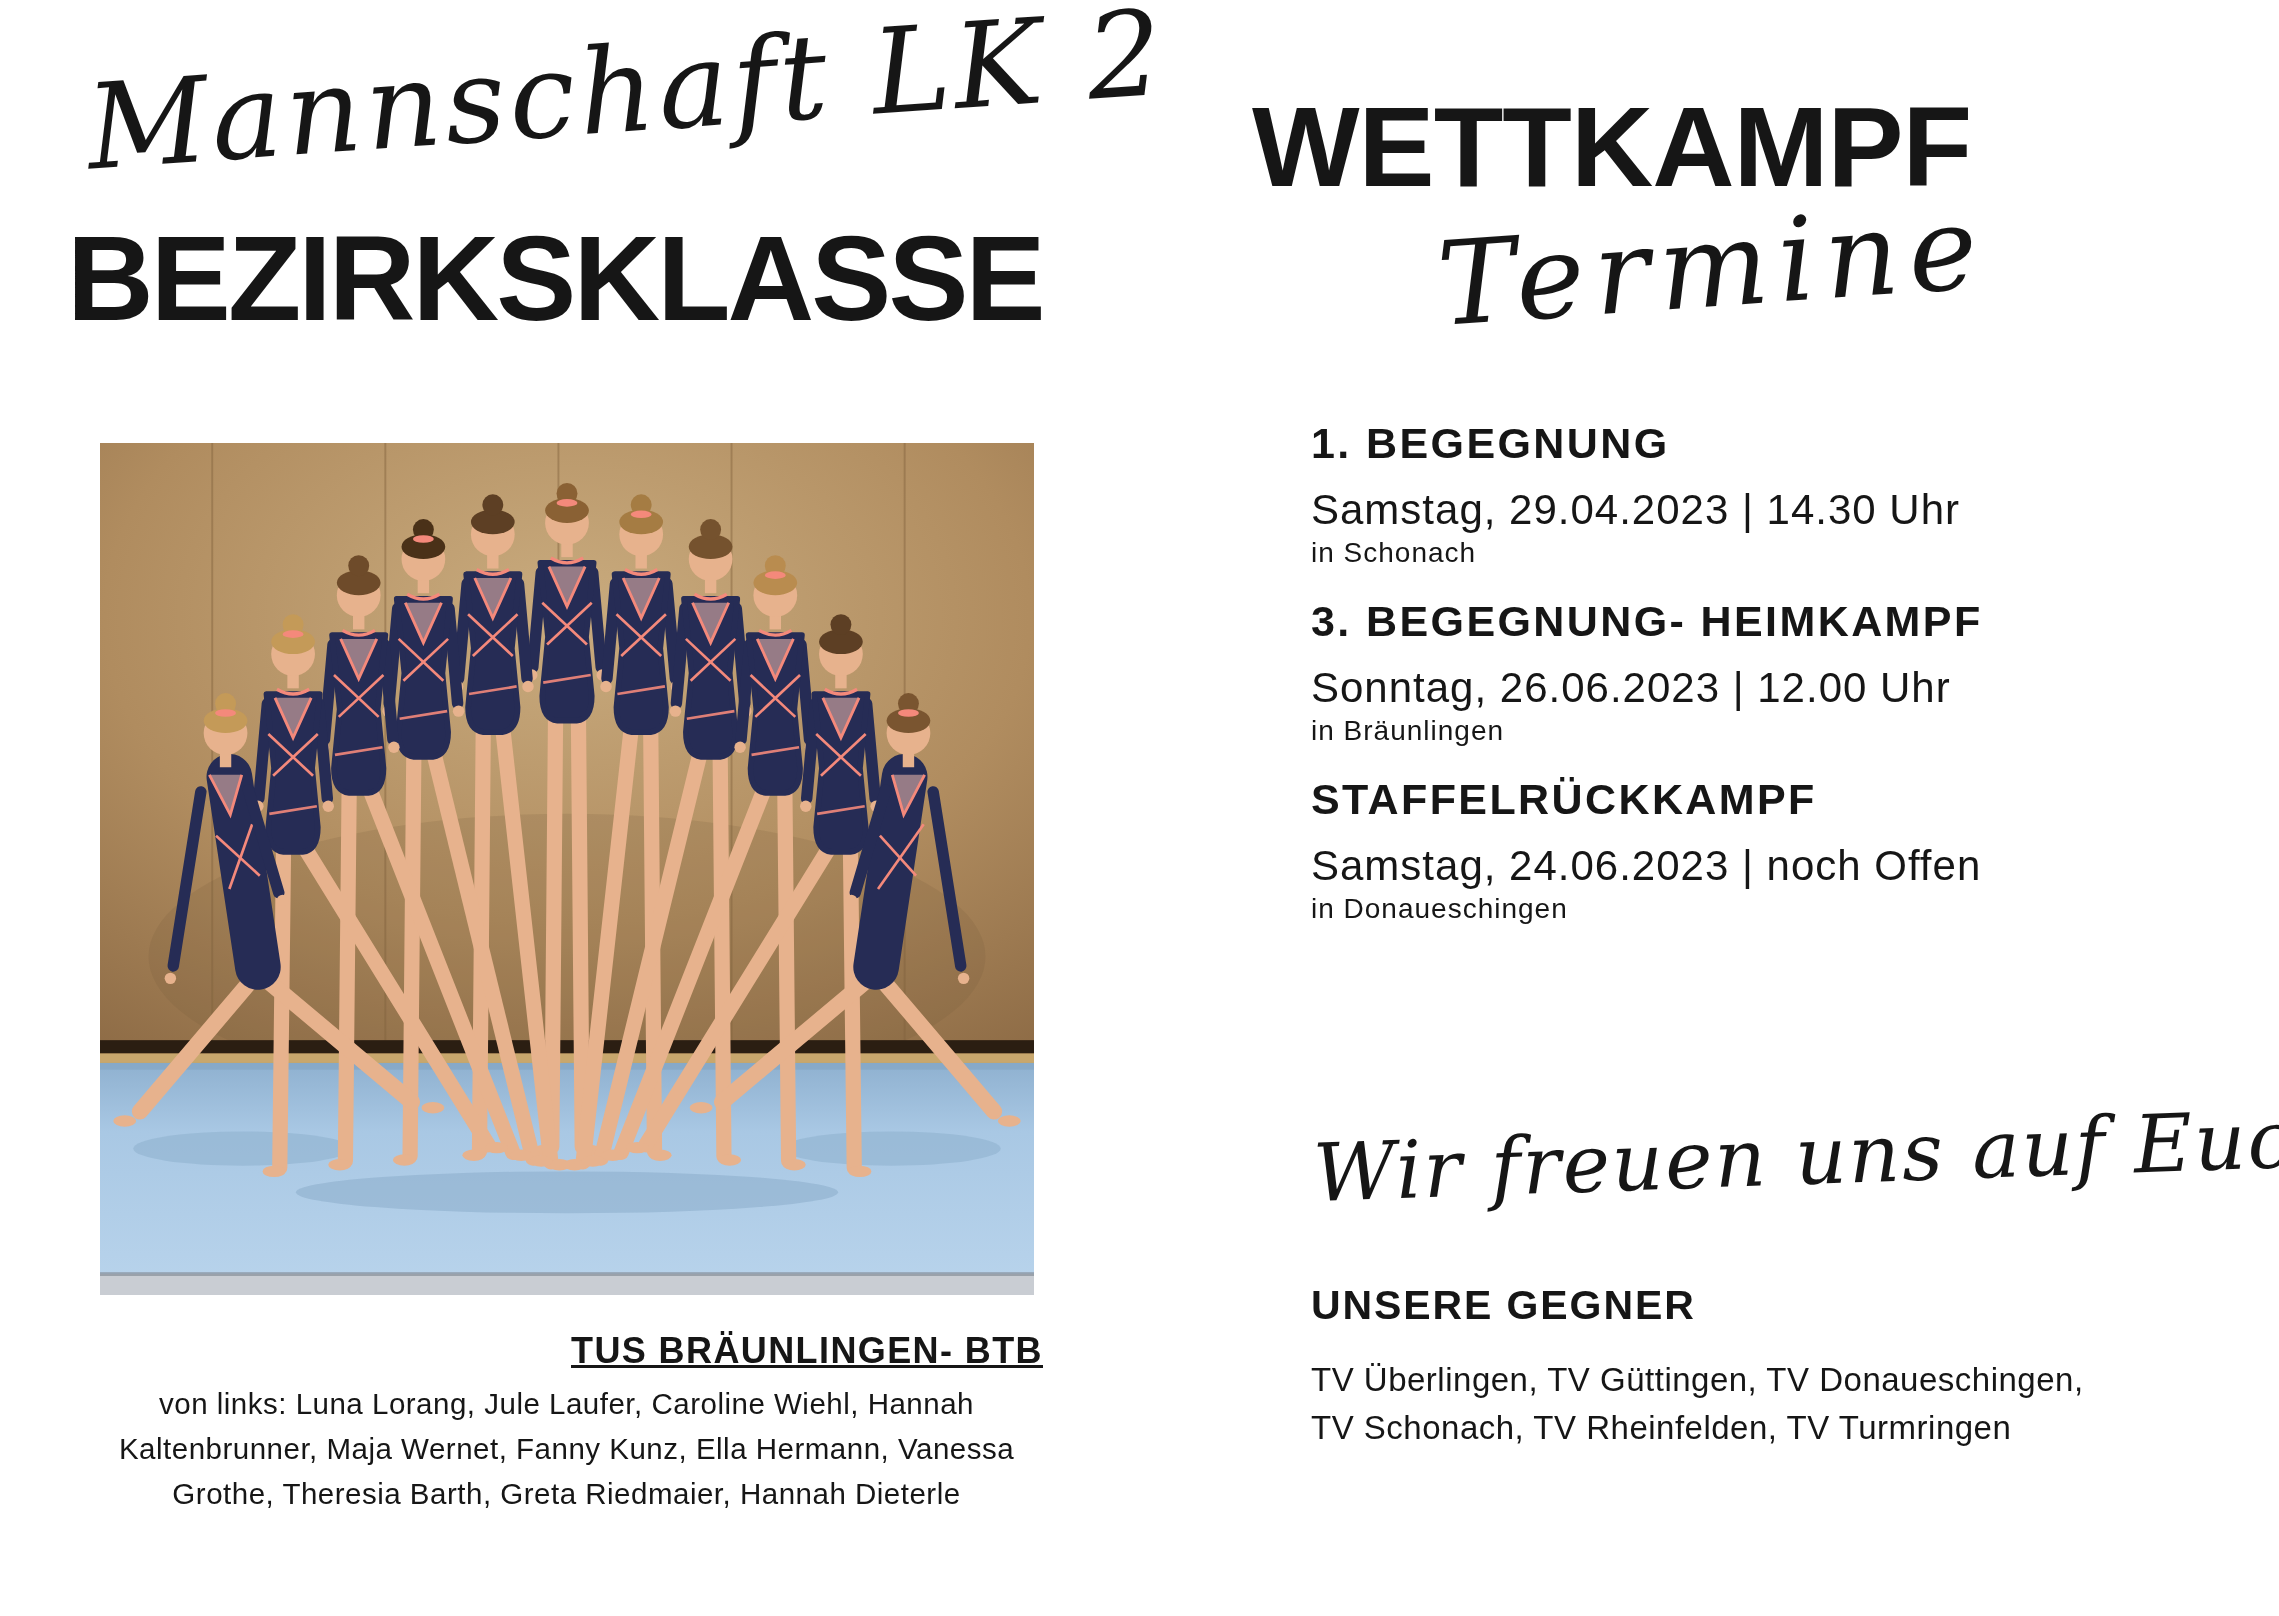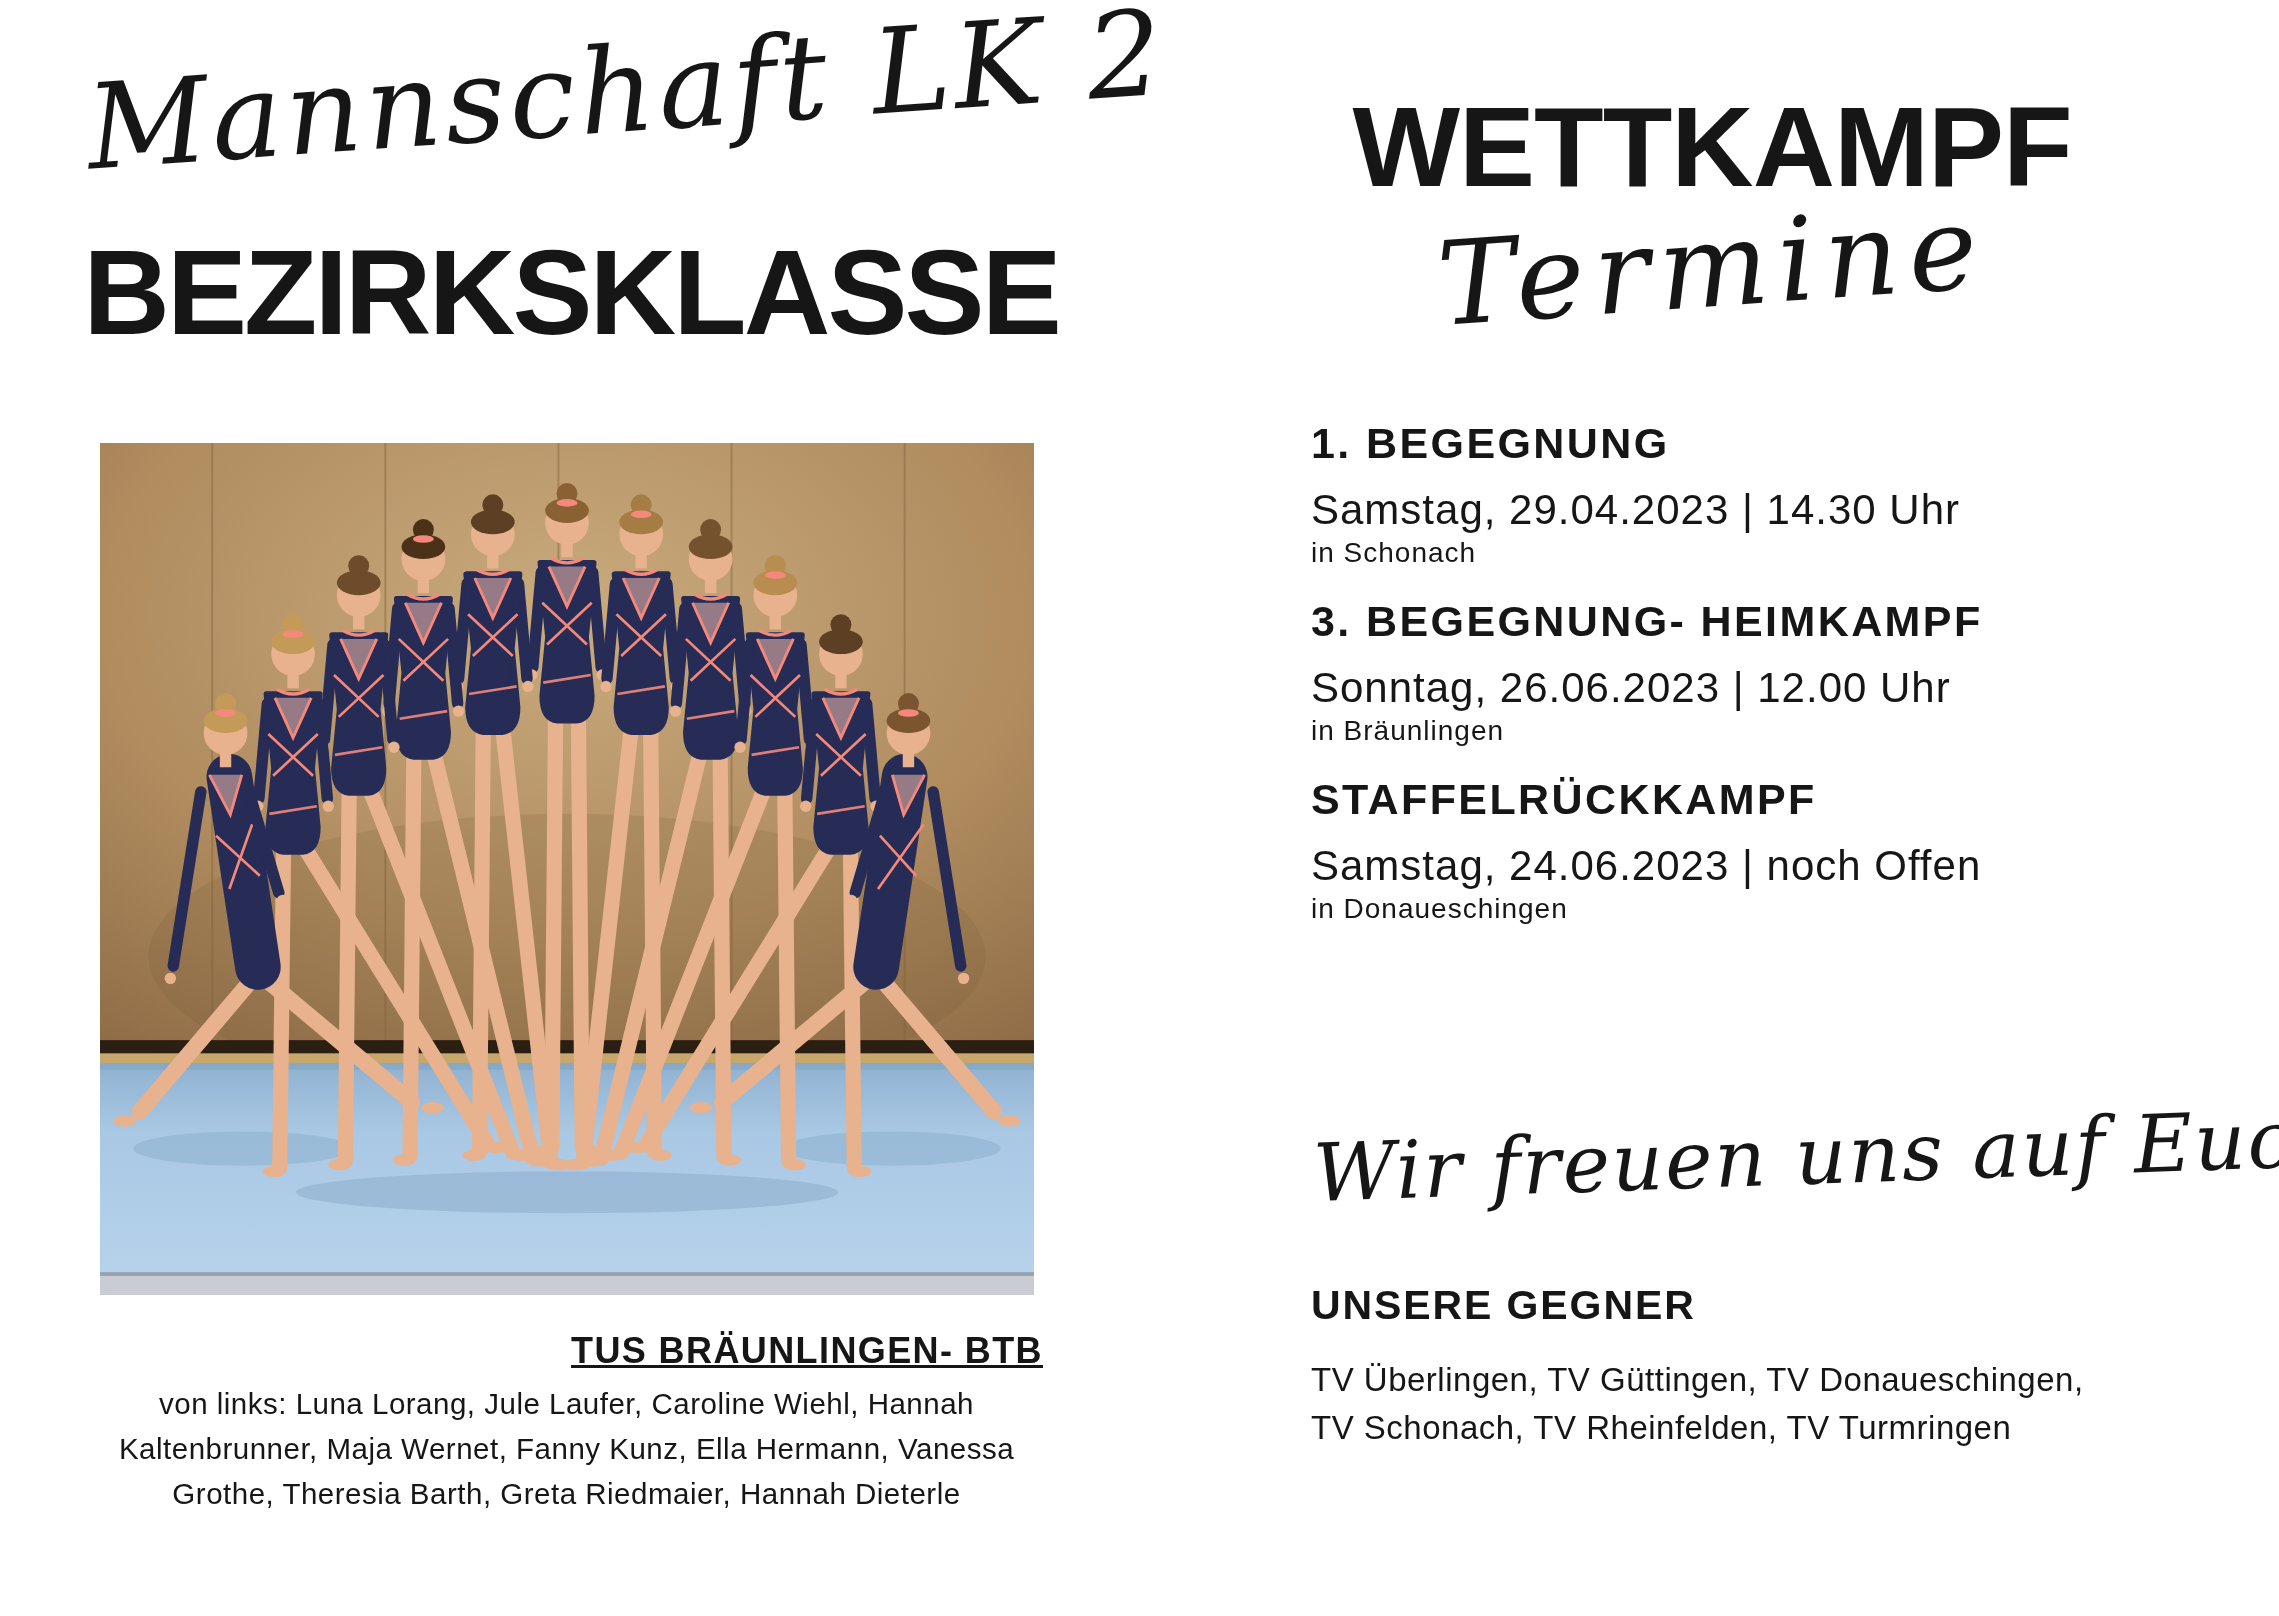--- a/index.html
+++ b/index.html
@@ -9,41 +9,41 @@
   }
   .script{font-family:"DejaVu Serif",cursive;font-style:italic;}
 
   
   .script-title{
     position:absolute;left:86px;top:21px;width:970px;text-align:center;
     font-size:118px;letter-spacing:3.8px;transform:rotate(-4deg);line-height:1.25;
     white-space:nowrap;
   }
   .main-title{
-    position:absolute;left:67px;top:232px;width:1008px;text-align:center;
+    position:absolute;left:67px;top:218px;width:1008px;
     font-size:120px;font-weight:bold;letter-spacing:-2.9px;line-height:1;
     white-space:nowrap;
   }
   .photo-frame{
     position:absolute;left:100px;top:443px;width:934px;height:852px;
     overflow:hidden;background:#b08c5f;
   }
   .photo-frame svg{display:block;width:100%;height:100%;}
   .caption-title{
     position:absolute;left:90px;top:1330px;width:953px;text-align:right;
     font-size:36px;font-weight:bold;letter-spacing:1.4px;line-height:42px;text-decoration:underline;
   }
   .caption-names{
     position:absolute;left:90px;top:1381px;width:953px;text-align:center;
     font-size:29.5px;letter-spacing:0.5px;line-height:45px;
   }
 
   
   .wk-title{
-    position:absolute;left:1308px;top:84px;width:808px;text-align:center;
+    position:absolute;left:1252px;top:84px;width:808px;
     font-size:114px;font-weight:bold;letter-spacing:-1px;line-height:1.1;
     white-space:nowrap;
   }
   .wk-script{
     position:absolute;left:1308px;top:202px;width:808px;text-align:center;
     font-size:116px;letter-spacing:9.5px;transform:rotate(-4deg);line-height:1.1;
     white-space:nowrap;
   }
   .events{position:absolute;left:1311px;top:419px;width:894px;}
   .event{margin-bottom:23px;}

